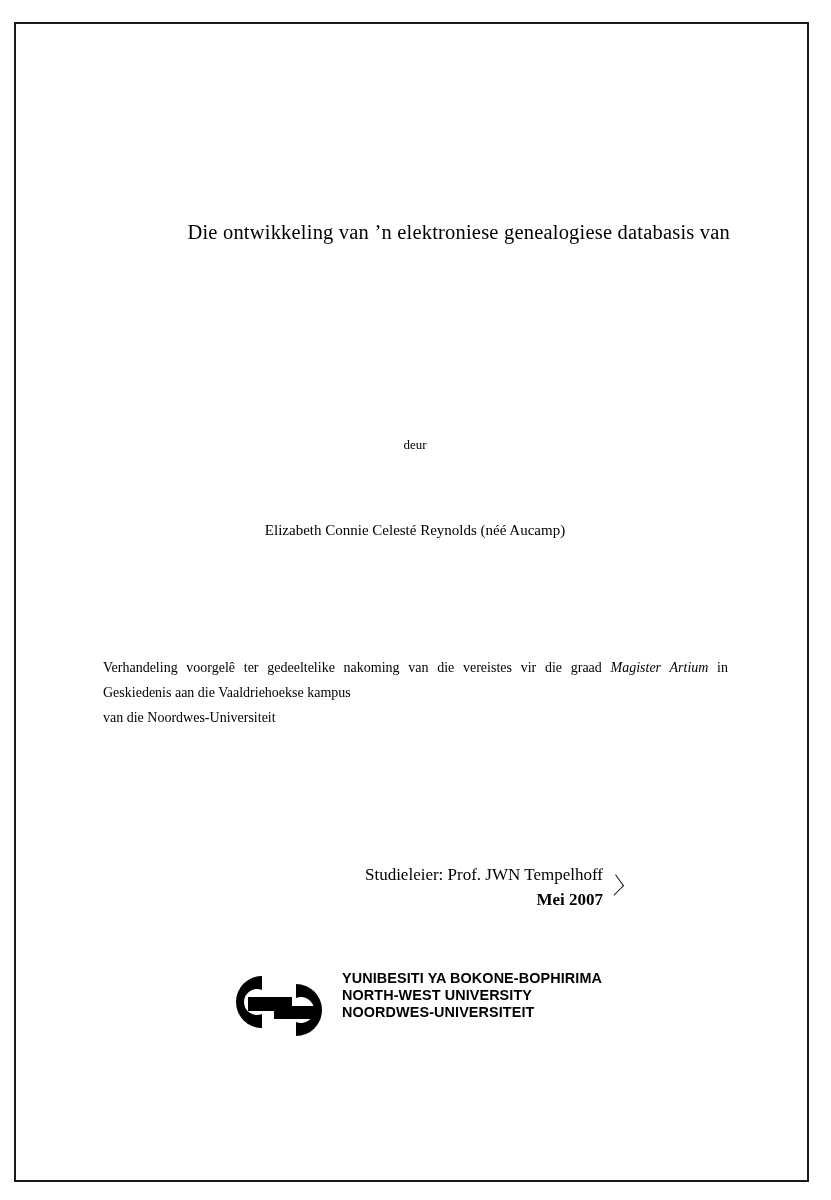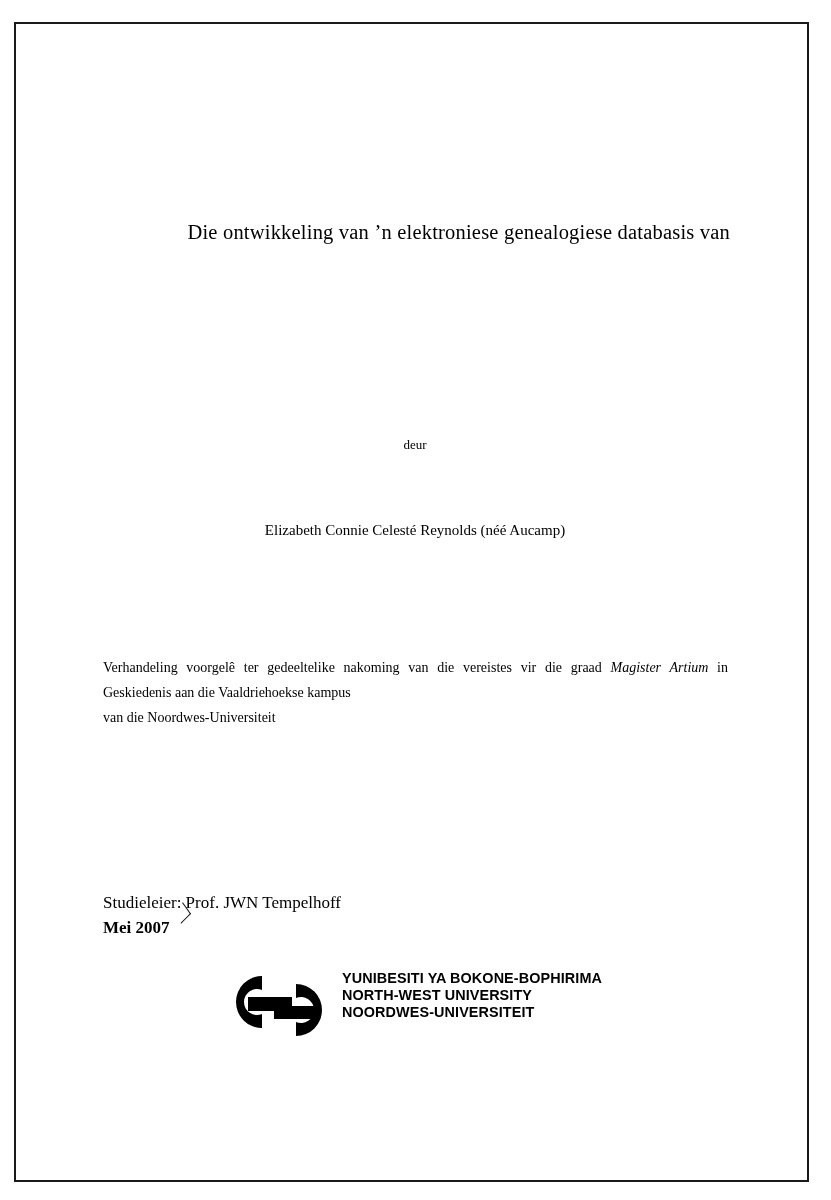--- a/index.html
+++ b/index.html
@@ -76,25 +76,26 @@
   }
   .statement .just {
     text-align: justify;
     text-justify: inter-word;
   }
   .statement em {
     font-style: italic;
   }
   .supervisor {
     position: absolute;
-    top: 830px;
+    top: 802px;
     left: 3px;
     width: 500px;
     font-size: 17px;
     line-height: 25px;
+    text-align: right;
   }
   .supervisor .line2 {
     position: relative;
     display: inline-block;
     font-weight: bold;
   }
   
   .date-mark {
     position: absolute;
     left: 72px;

